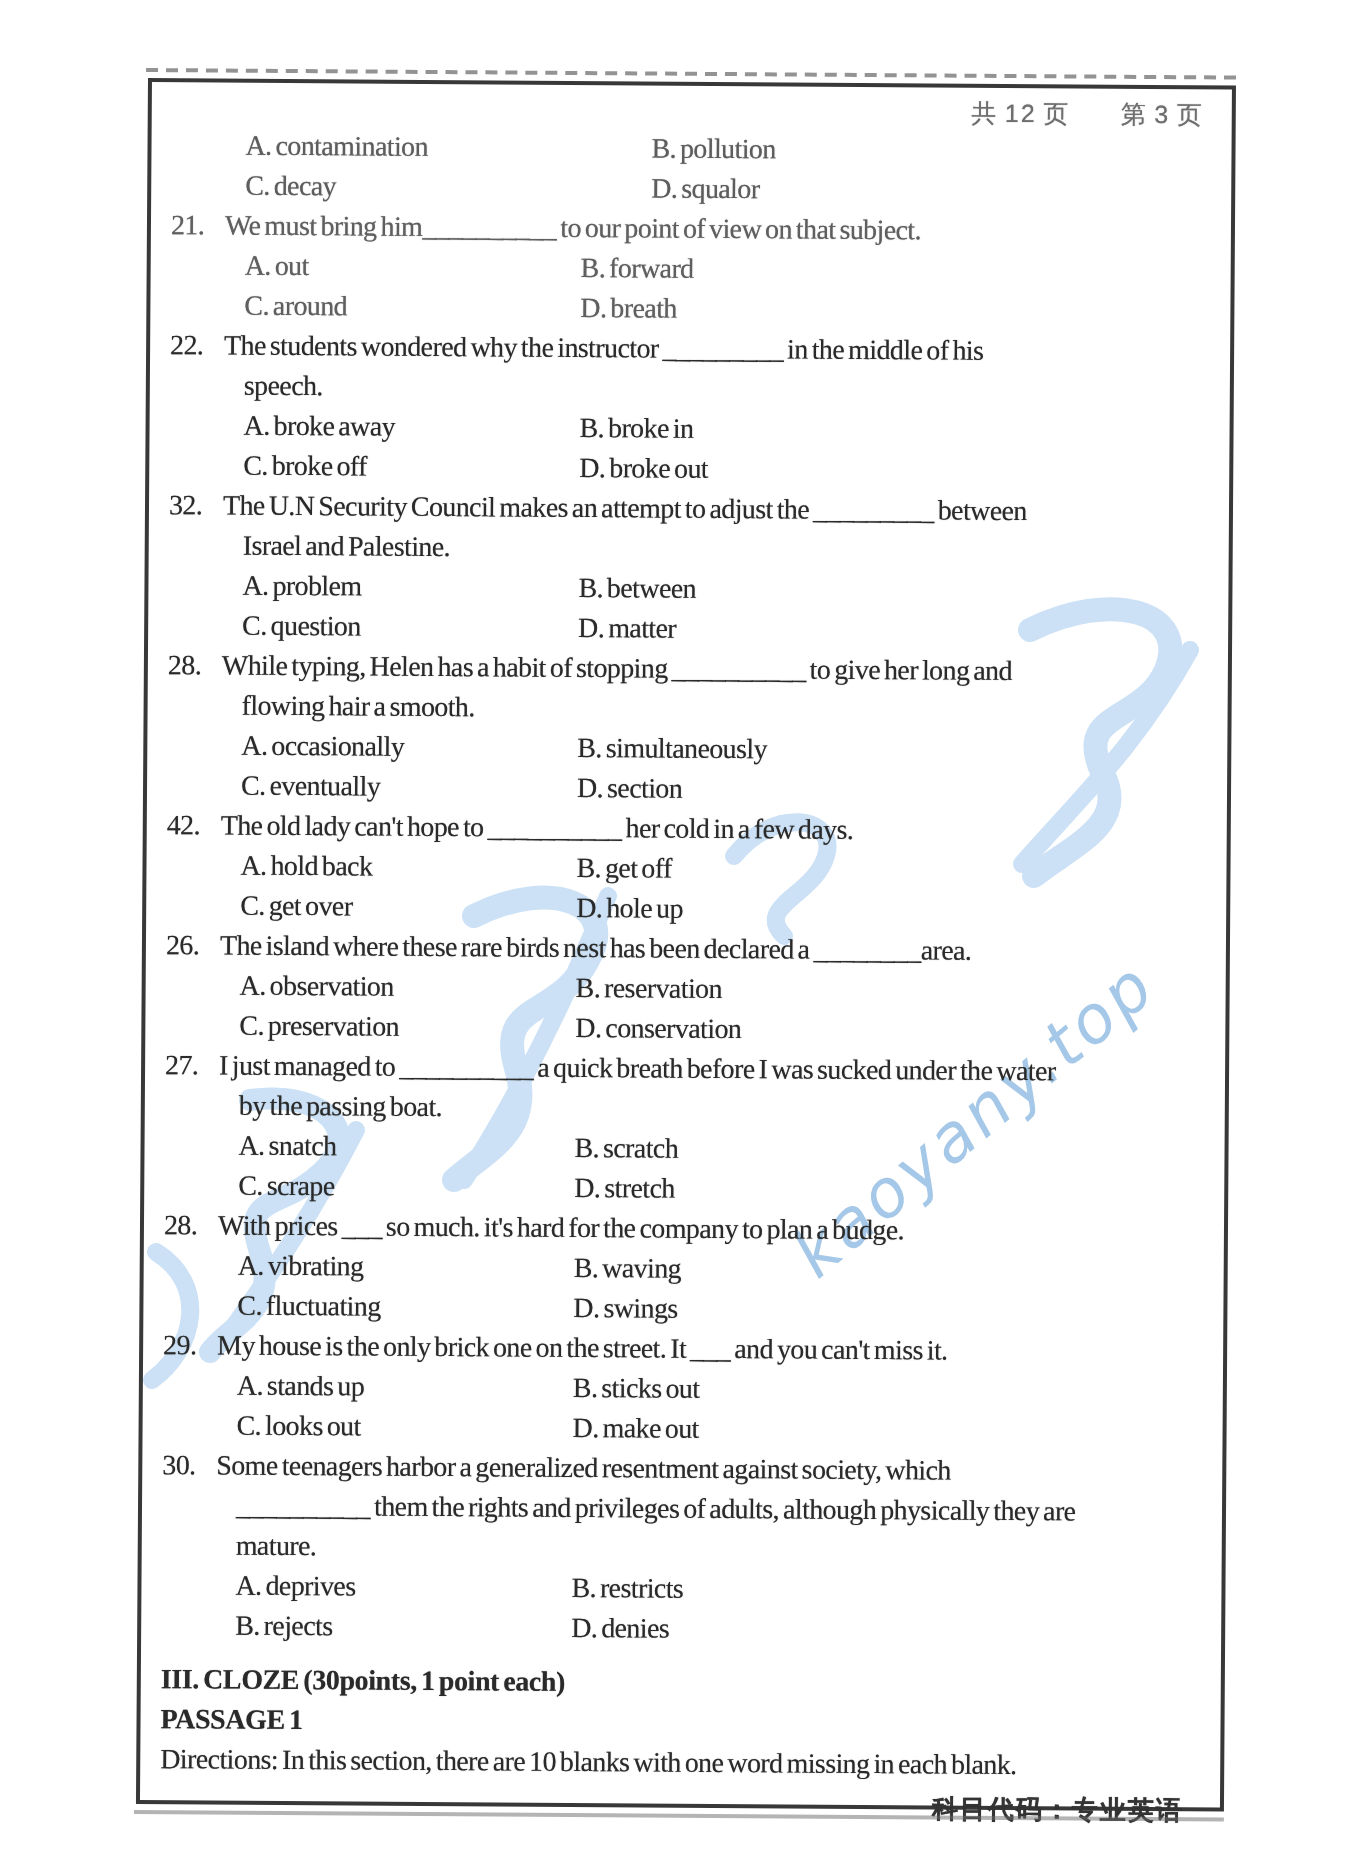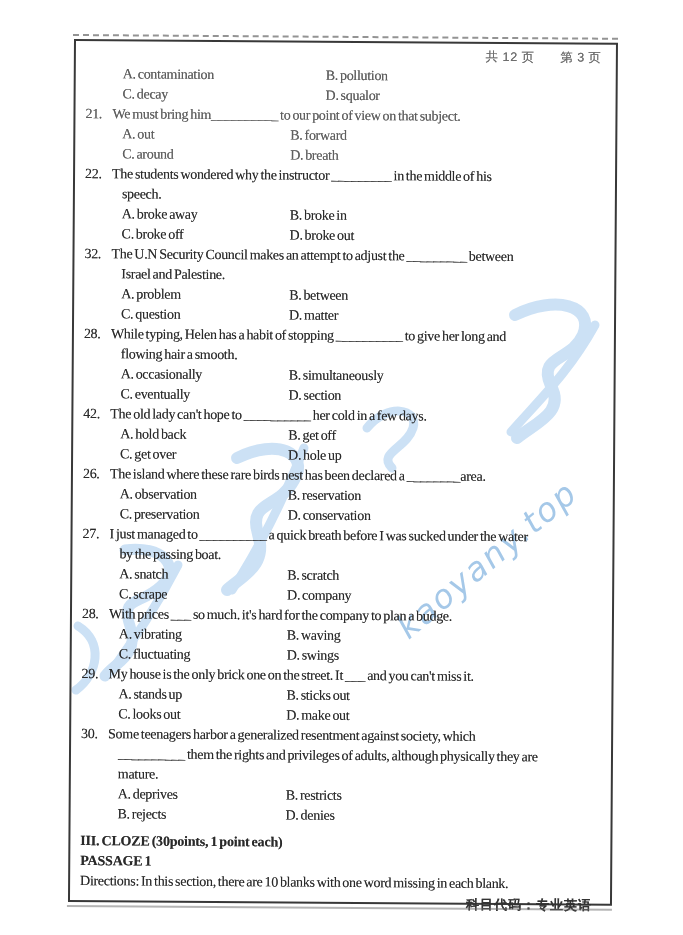--- a/index.html
+++ b/index.html
@@ -212,21 +212,21 @@
             <span class="qnum" data-name="question-number">27.</span>
             <span class="stem-text" data-name="question-stem-text">I just managed to __________ a quick breath before I was sucked under the water</span>
           </div>
           <div class="stem-line cont" data-name="question-stem-line">by the passing boat.</div>
           <div class="opt-row" data-name="option-row">
             <span class="opt" data-name="option-a">A. snatch</span>
             <span class="opt" data-name="option-b">B. scratch</span>
           </div>
           <div class="opt-row" data-name="option-row">
             <span class="opt" data-name="option-c">C. scrape</span>
-            <span class="opt" data-name="option-d">D. company</span>
+            <span class="opt" data-name="option-d">D. stretch</span>
           </div>
         </div>
         <div class="question" data-name="question-28">
           <div class="stem-line" data-name="question-stem-line">
             <span class="qnum" data-name="question-number">28.</span>
             <span class="stem-text" data-name="question-stem-text">With prices ___ so much. it's hard for the company to plan a budge.</span>
           </div>
           <div class="opt-row" data-name="option-row">
             <span class="opt" data-name="option-a">A. vibrating</span>
             <span class="opt" data-name="option-b">B. waving</span>

